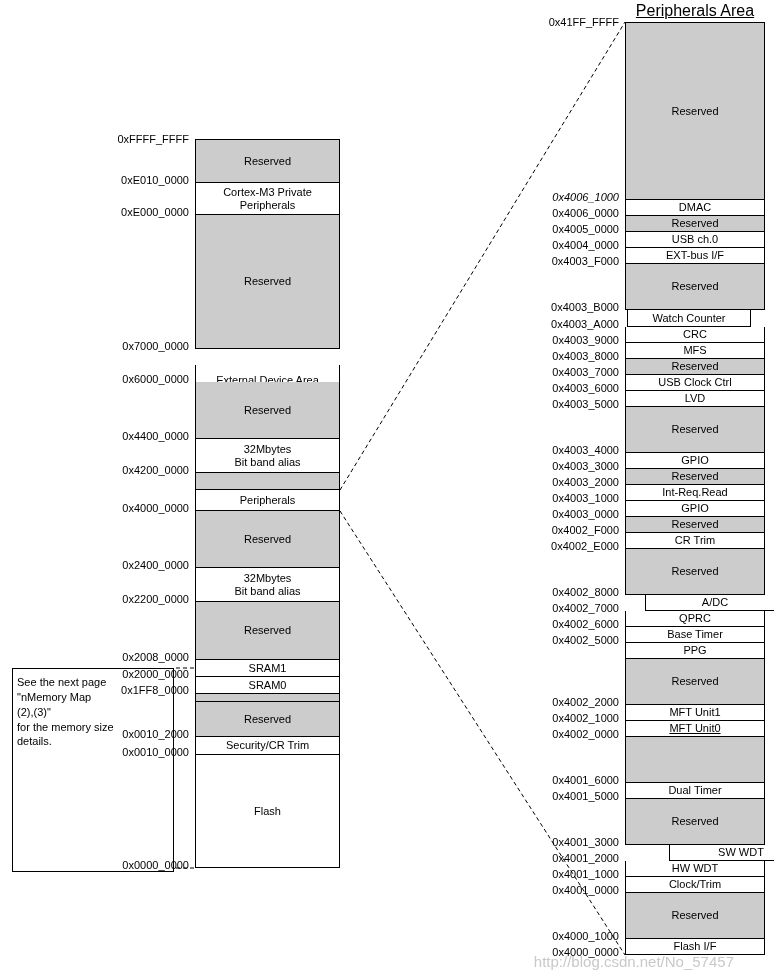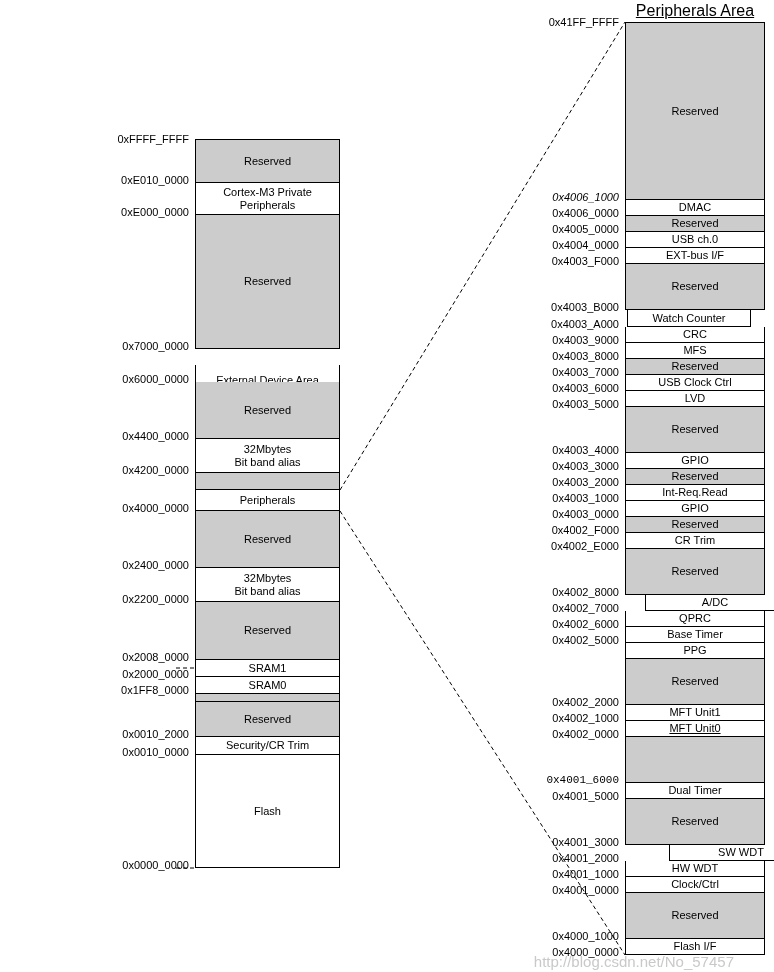--- a/index.html
+++ b/index.html
@@ -80,21 +80,21 @@
       <div class="addr" style="left: 537px; top: 508px; width: 82px;">0x4003_0000</div>
       <div class="addr" style="left: 537px; top: 524px; width: 82px;">0x4002_F000</div>
       <div class="addr" style="left: 537px; top: 540px; width: 82px;">0x4002_E000</div>
       <div class="addr" style="left: 537px; top: 586px; width: 82px;">0x4002_8000</div>
       <div class="addr" style="left: 537px; top: 602px; width: 82px;">0x4002_7000</div>
       <div class="addr" style="left: 537px; top: 618px; width: 82px;">0x4002_6000</div>
       <div class="addr" style="left: 537px; top: 634px; width: 82px;">0x4002_5000</div>
       <div class="addr" style="left: 537px; top: 696px; width: 82px;">0x4002_2000</div>
       <div class="addr" style="left: 537px; top: 712px; width: 82px;">0x4002_1000</div>
       <div class="addr" style="left: 537px; top: 728px; width: 82px;">0x4002_0000</div>
-      <div class="addr" style="left: 537px; top: 774px; width: 82px; font-family: Liberation Mono, monospace;">0x4001_6000</div>
+      <div class="addr" style="left: 537px; top: 774px; width: 82px;">0x4001_6000</div>
       <div class="addr" style="left: 537px; top: 790px; width: 82px;">0x4001_5000</div>
       <div class="addr" style="left: 537px; top: 836px; width: 82px;">0x4001_3000</div>
       <div class="addr" style="left: 537px; top: 852px; width: 82px;">0x4001_2000</div>
       <div class="addr" style="left: 537px; top: 868px; width: 82px;">0x4001_1000</div>
       <div class="addr" style="left: 537px; top: 884px; width: 82px;">0x4001_0000</div>
       <div class="addr" style="left: 537px; top: 930px; width: 82px;">0x4000_1000</div>
       <div class="addr" style="left: 537px; top: 946px; width: 82px;">0x4000_0000</div>
     </div>
   <div id="periph-blocks">
       <div class="cell res top" style="left: 625px; top: 22px; width: 140px; height: 178px;">Reserved</div>
@@ -122,27 +122,34 @@
       <div class="cell" style="left: 625px; top: 627px; width: 140px; height: 16px;">Base Timer</div>
       <div class="cell" style="left: 625px; top: 643px; width: 140px; height: 16px;">PPG</div>
       <div class="cell res" style="left: 625px; top: 659px; width: 140px; height: 46px;">Reserved</div>
       <div class="cell" style="left: 625px; top: 705px; width: 140px; height: 16px;">MFT Unit1</div>
       <div class="cell" style="left: 625px; top: 721px; width: 140px; height: 16px; text-decoration: underline;">MFT Unit0</div>
       <div class="cell res" style="left: 625px; top: 737px; width: 140px; height: 46px;"></div>
       <div class="cell" style="left: 625px; top: 783px; width: 140px; height: 16px;">Dual Timer</div>
       <div class="cell res" style="left: 625px; top: 799px; width: 140px; height: 46px;">Reserved</div>
       <div class="cell" style="left: 625px; top: 845px; width: 144px; height: 16px; margin-left: 44px;">SW WDT</div>
       <div class="cell" style="left: 625px; top: 861px; width: 140px; height: 16px;">HW WDT</div>
-      <div class="cell" style="left: 625px; top: 877px; width: 140px; height: 16px;">Clock/Ctrl</div>
+      <div class="cell" style="left: 625px; top: 877px; width: 140px; height: 16px;">Clock/Trim</div>
       <div class="cell res" style="left: 625px; top: 893px; width: 140px; height: 46px;">Reserved</div>
       <div class="cell" style="left: 625px; top: 939px; width: 140px; height: 16px;">Flash I/F</div>
     </div>
 
   <svg class="conn" style="left:0;top:0" width="774" height="972">
     <line x1="340" y1="490" x2="625" y2="22" stroke="#000" stroke-width="1" stroke-dasharray="4 3"></line>
     <line x1="340" y1="511" x2="625" y2="955" stroke="#000" stroke-width="1" stroke-dasharray="4 3"></line>
     <line x1="176" y1="668" x2="195" y2="668" stroke="#000" stroke-width="1" stroke-dasharray="4 3"></line>
     <line x1="176" y1="868" x2="195" y2="868" stroke="#000" stroke-width="1" stroke-dasharray="4 3"></line>
   </svg>
 
+  <div class="notebox" style="left:12px;top:668px;width:152px;height:190px">
+    <div>See the next page</div>
+    <div>"nMemory Map</div>
+    <div>(2),(3)"</div>
+    <div>for the memory size</div>
+    <div>details.</div>
+  </div>
 
   <div class="wm">http://blog.csdn.net/No_57457</div>
 </div>
 
 </body></html>

